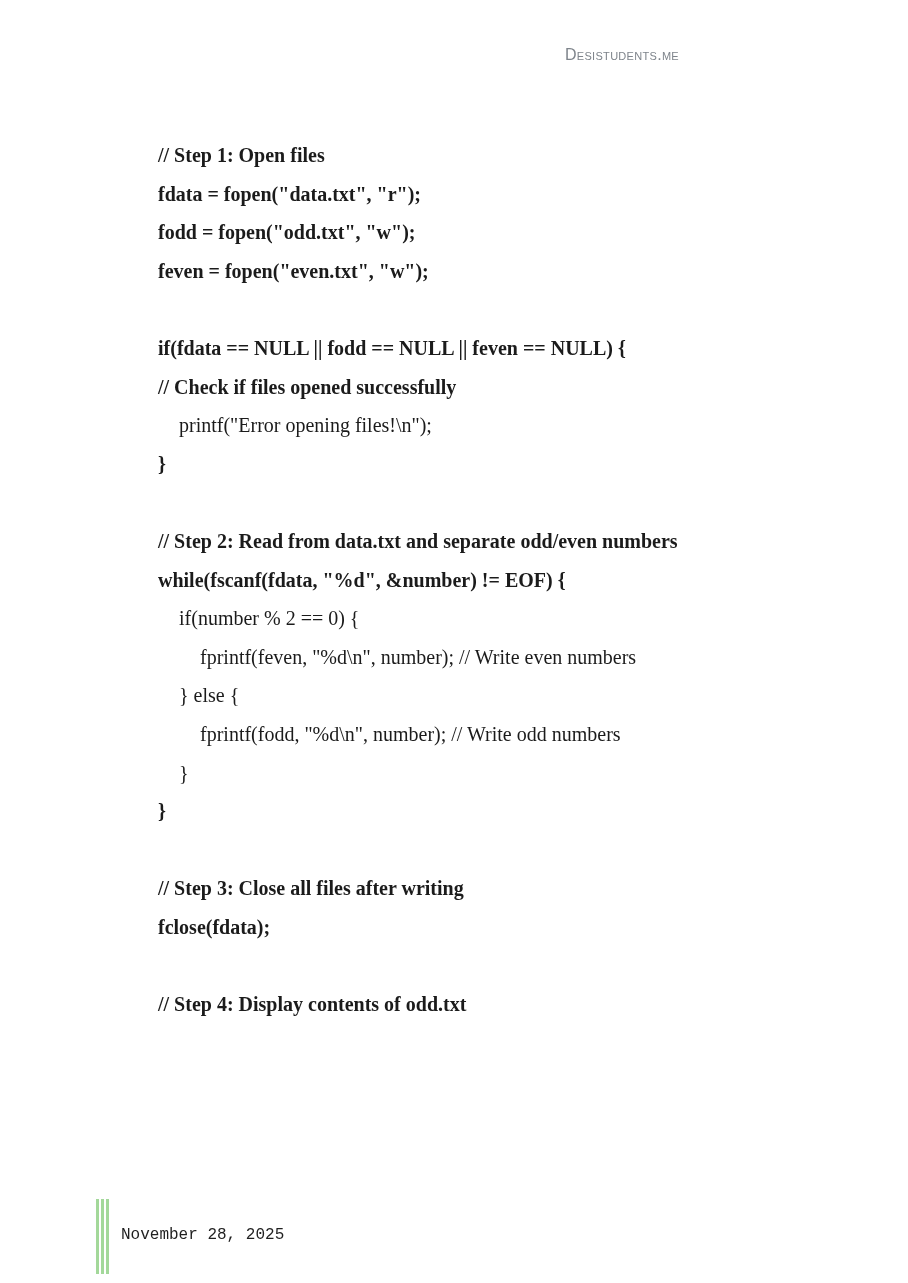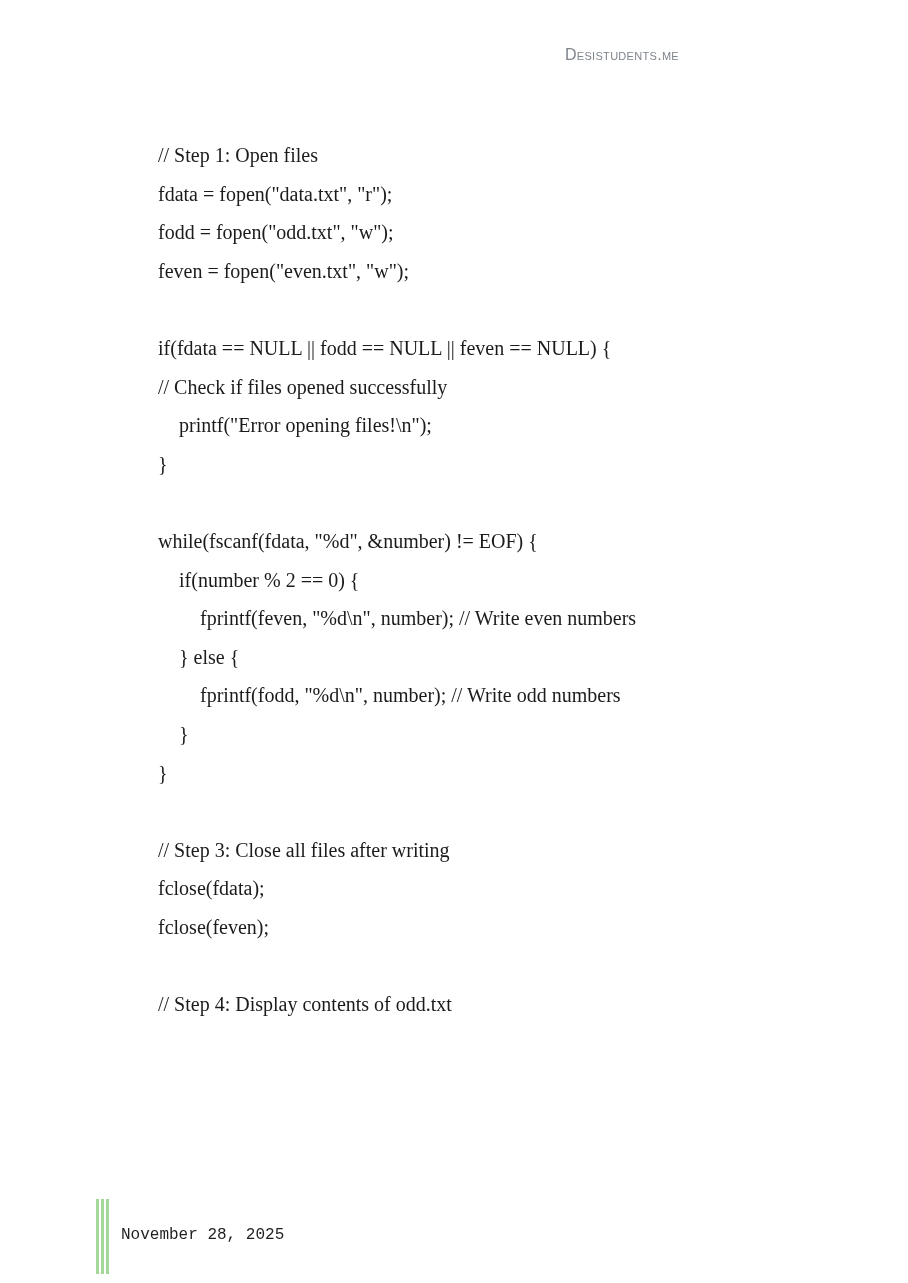--- a/index.html
+++ b/index.html
@@ -52,21 +52,21 @@
     top: 136px;
     width: 700px;
     font-family: "Liberation Serif", serif;
     font-size: 20px;
     color: #1b1b1b;
   }
   .code-line {
     line-height: 38.6px;
     white-space: pre;
   }
-  .indent-0 { padding-left: 0; }
+  .indent-0 { padding-left: 0; font-weight: bold; }
   .indent-1 { padding-left: 21px; }
   .indent-2 { padding-left: 42px; }
 
   
   .footer-accent-lines {
     position: absolute;
     left: 96px;
     top: 1199px;
     height: 75px;
     display: flex;
@@ -100,31 +100,31 @@
       <div class="code-line indent-0">// Step 1: Open files</div>
       <div class="code-line indent-0">fdata = fopen("data.txt", "r");</div>
       <div class="code-line indent-0">fodd = fopen("odd.txt", "w");</div>
       <div class="code-line indent-0">feven = fopen("even.txt", "w");</div>
       <div class="code-line indent-0">&nbsp;</div>
       <div class="code-line indent-0">if(fdata == NULL || fodd == NULL || feven == NULL) {</div>
       <div class="code-line indent-0">// Check if files opened successfully</div>
       <div class="code-line indent-1">printf("Error opening files!\n");</div>
       <div class="code-line indent-0">}</div>
       <div class="code-line indent-0">&nbsp;</div>
+      <div class="code-line indent-0">// Step 2: Read from data.txt and separate odd/even numbers</div>
       <div class="code-line indent-0">while(fscanf(fdata, "%d", &amp;number) != EOF) {</div>
       <div class="code-line indent-1">if(number % 2 == 0) {</div>
       <div class="code-line indent-2">fprintf(feven, "%d\n", number); // Write even numbers</div>
       <div class="code-line indent-1">} else {</div>
       <div class="code-line indent-2">fprintf(fodd, "%d\n", number); // Write odd numbers</div>
       <div class="code-line indent-1">}</div>
       <div class="code-line indent-0">}</div>
       <div class="code-line indent-0">&nbsp;</div>
       <div class="code-line indent-0">// Step 3: Close all files after writing</div>
       <div class="code-line indent-0">fclose(fdata);</div>
-      <div class="code-line indent-0">fclose(feven);</div>
       <div class="code-line indent-0">&nbsp;</div>
       <div class="code-line indent-0">// Step 4: Display contents of odd.txt</div>
     </div>
 
   <div class="footer-accent-lines">
     <div class="stripe"></div>
     <div class="stripe"></div>
     <div class="stripe"></div>
   </div>
 

